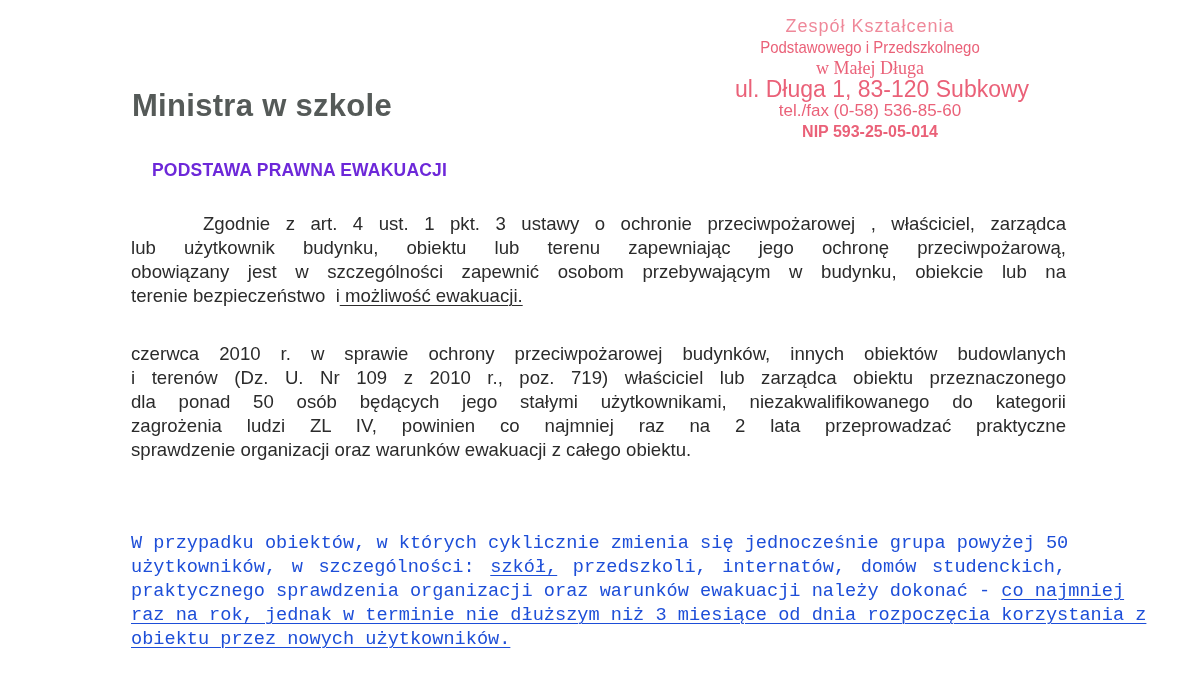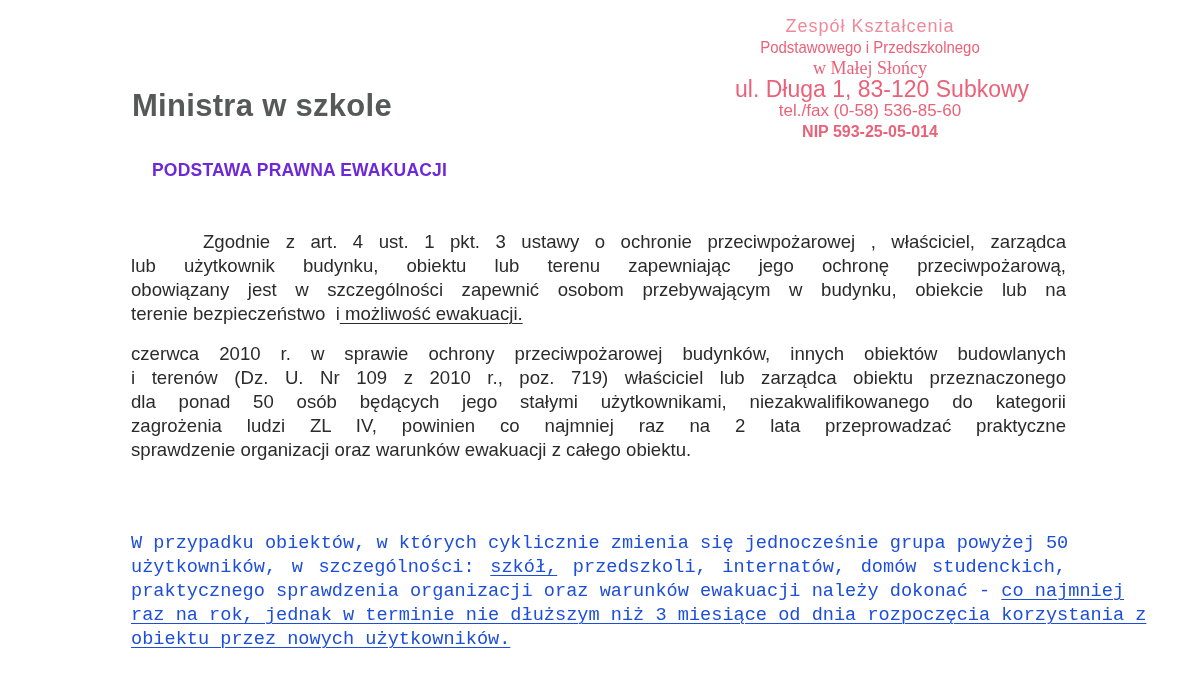--- a/index.html
+++ b/index.html
@@ -69,36 +69,36 @@
       text-align: justify;
       text-align-last: justify;
       white-space: nowrap;
     }
     .para .ln.last {
       text-align-last: left;
     }
     .para .ln.indent {
       padding-left: 72px;
     }
-    .p1 { top: 230px; }
+    .p1 { top: 212px; }
     .p2 { top: 342px; }
     .p3 { top: 532px; color: #1d4ed8; font-family: Liberation Mono, monospace; }
     u, .u {
       text-decoration: underline;
       text-underline-offset: 3px;
       text-decoration-thickness: 1px;
     }
   </style>
 </head>
 <body>
 
 <div class="stamp">
   <div class="l0">Zespół Kształcenia</div>
   <div class="l1">Podstawowego i Przedszkolnego</div>
-  <div class="l2">w Małej Słońcy</div>
+  <div class="l2">w Małej Długa</div>
   <div class="l3">ul. Długa 1, 83-120 Subkowy</div>
   <div class="l4">tel./fax (0-58) 536-85-60</div>
   <div class="l5">NIP 593-25-05-014</div>
 </div>
 
 <h1 class="title">Ministra w szkole</h1>
 
 <h2 class="section-heading">PODSTAWA PRAWNA EWAKUACJI</h2>
 
 <div class="para p1">

